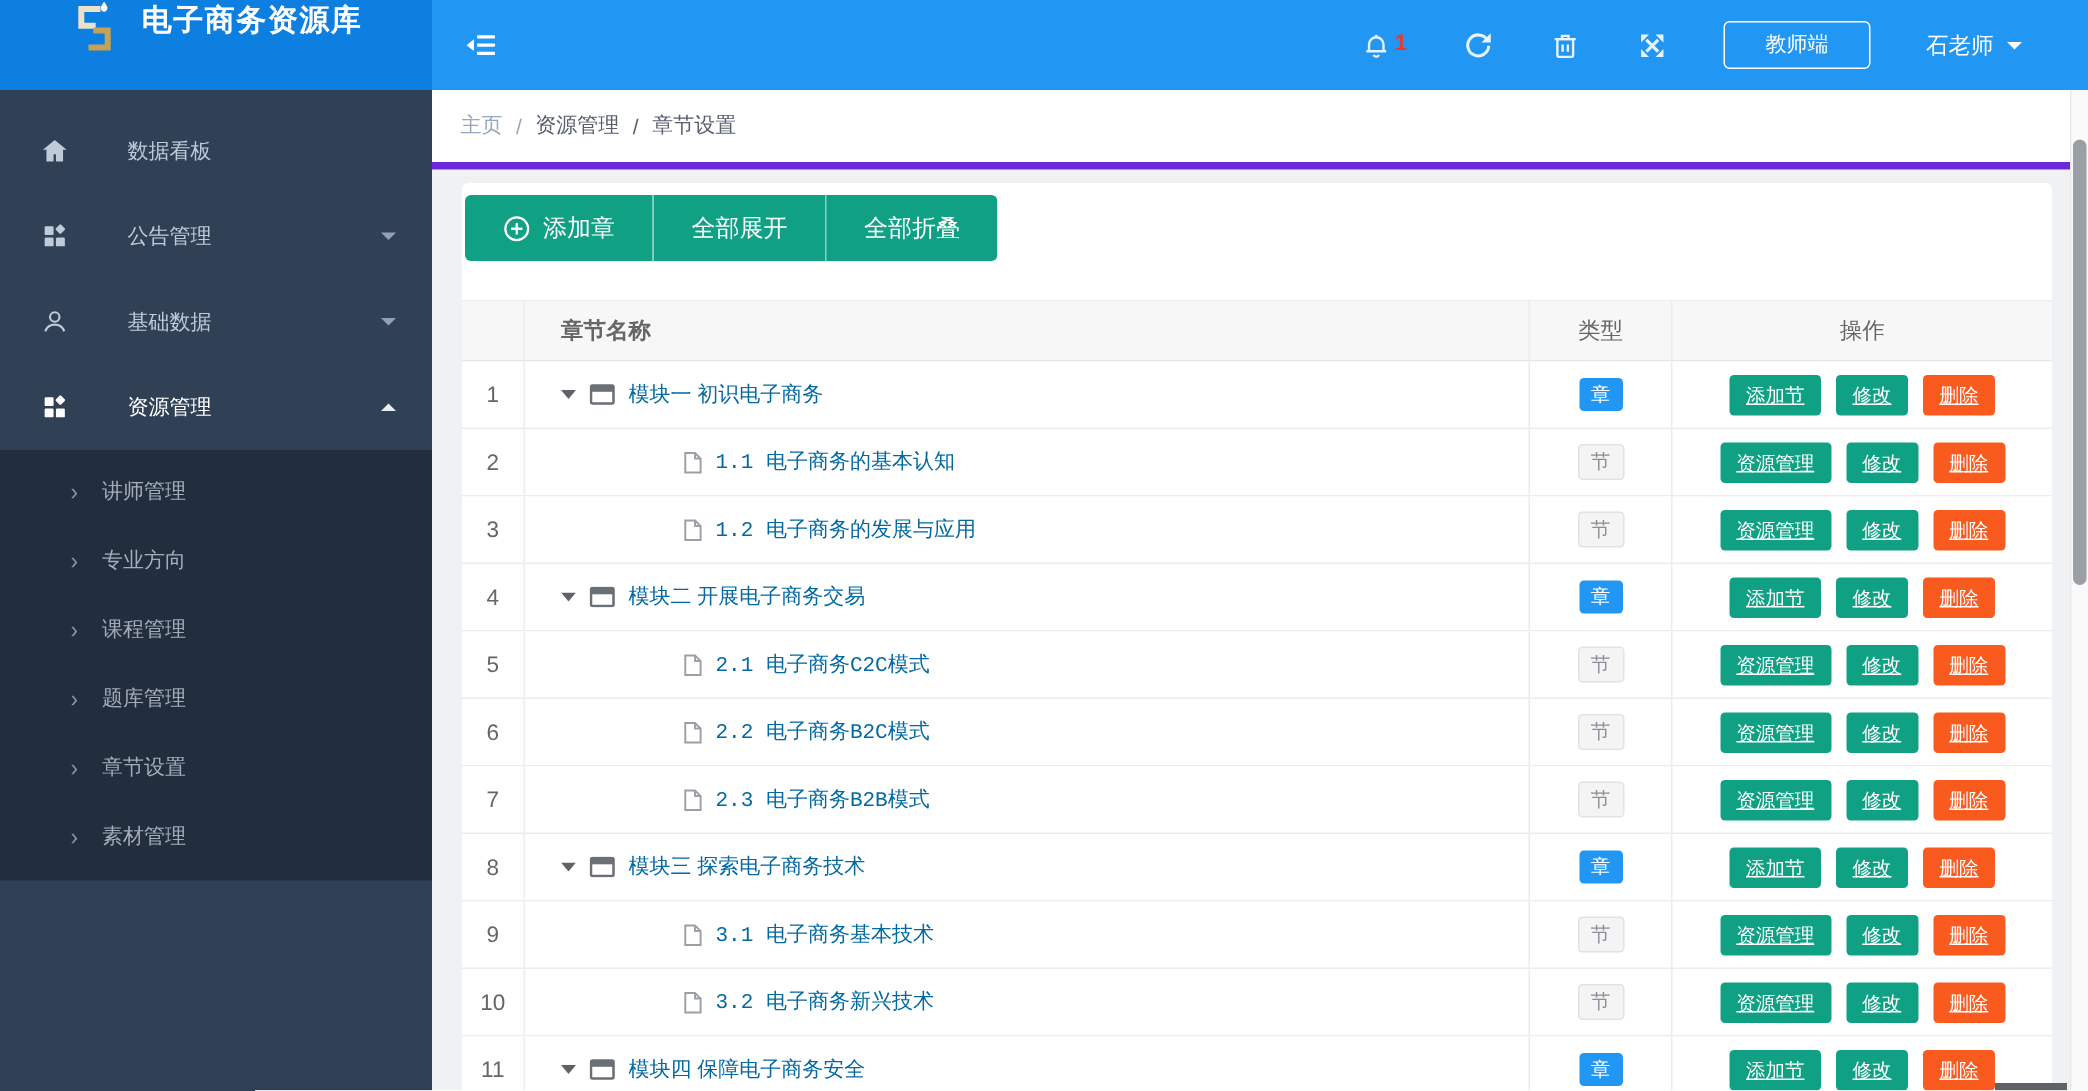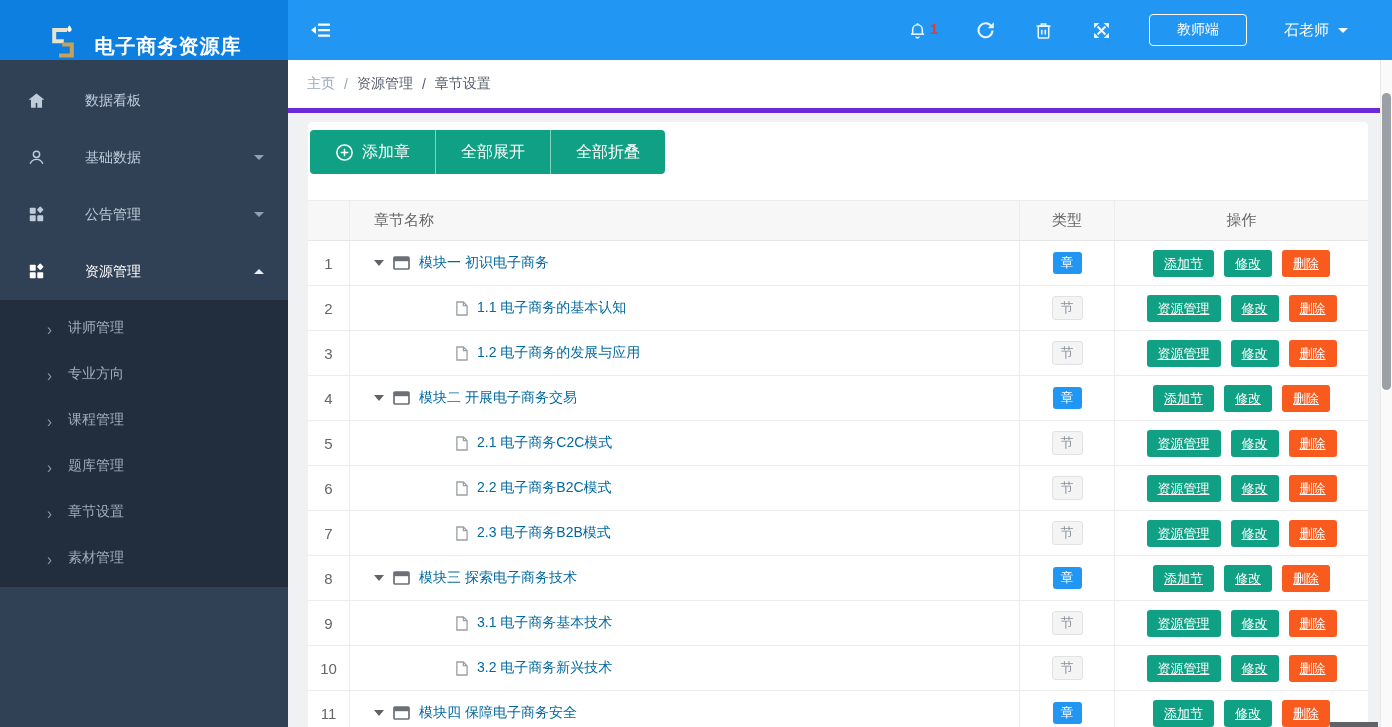--- a/index.html
+++ b/index.html
@@ -2,21 +2,21 @@
 <html style="--header-blue: #2196f3; --logo-blue: #0d7fe0; --sidebar-bg: #304156; --submenu-bg: #222e3e; --content-bg: #f0f1f3; --teal: #10a185; --danger-orange: #f95a1e; --chapter-blue: #2196f3; --notification-red: #e8392f;"><head>
 <meta charset="utf-8">
 <style>
   * { box-sizing: border-box; margin: 0; padding: 0; }
   html,body { width:1392px; height:727px; overflow:hidden; }
   body { font-family:"Liberation Sans","DejaVu Sans",sans-serif; }
   .app { position:relative; width:1392px; height:727px; background:var(--content-bg,#f0f1f3); overflow:hidden; }
 
   
   .sidebar { position:absolute; left:0; top:0; width:288px; height:727px; background:var(--sidebar-bg,#304156); z-index:3; }
-  .logo { height:60px; background:var(--logo-blue,#0d7fe0); display:flex; align-items:flex-end; justify-content:center; gap:16px; }
+  .logo { height:60px; background:var(--logo-blue,#0d7fe0); display:flex; align-items:flex-start; justify-content:center; gap:16px; }
   .logo-title { color:#fff; font-size:20px; font-weight:bold; letter-spacing:1px; }
   .menu { padding-top:12px; }
   .menu-item { height:57px; display:flex; align-items:center; padding:0 24px 0 27px; color:#bfcbd9; font-size:14px; cursor:pointer; }
   .menu-item .mi-icon { width:19px; height:19px; margin-right:15px; flex:none; }
   .menu-item .mi-label { flex:1;margin-left:24px; }
   .menu-item.active { color:#ffffff; }
   .caret { width:0; height:0; border-left:5px solid transparent; border-right:5px solid transparent; }
   .caret-down { border-top:5px solid #93a0b3; }
   .caret-up { border-bottom:5px solid #e8edf4; }
   .caret-down-white { border-top:5px solid #fff; }
@@ -50,22 +50,22 @@
   .tbtn .plus-ic { width:19px; height:19px; display:block; }
 
   .table { margin-top:26px; border-top:1px solid #ececec; }
   .thead, .trow { display:flex; align-items:stretch; }
   .thead { height:40px; background:#f7f7f7; color:#666; font-size:15px; border-bottom:1px solid #e6e6e6; }
   .trow { height:45px; border-bottom:1px solid #ececec; color:#5a5e66; font-size:14px; background:#fff; }
   .cell-index { width:42px; flex:none; display:flex; align-items:center; justify-content:center; border-right:1px solid #ececec; color:#666; font-size:15px; }
   .cell-name { flex:1; display:flex; align-items:center; padding-left:24px; border-right:1px solid #ececec; gap:9px; }
   .cell-type { width:95px; flex:none; display:flex; align-items:center; justify-content:center; border-right:1px solid #ececec; }
   .cell-actions { width:253px; flex:none; display:flex; align-items:center; justify-content:center; gap:10px; }
-  .thead .cell-name { color:#666; }
-  .trow.section .cell-name { padding-left:105px; }
+  .thead .cell-name { color:#666;font-weight:bold; }
+  .trow.section .cell-name { padding-left:105px;font-family:Liberation Mono, monospace; }
   .tree-caret { width:10px; height:6px; flex:none; cursor:pointer; }
   .win-icon { width:17px; height:14px; flex:none; }
   .file-icon { width:13px; height:15px; flex:none; }
   .row-name { color:#0369a1; }
 
   .badge { font-size:13px; padding:3px 8px; border-radius:3px; line-height:1.2; }
   .badge-blue { background:var(--chapter-blue,#2196f3); color:#fff; }
   .badge-plain { background:#f4f4f5; color:#8a8f99; border:1px solid #e2e2e2; }
 
   .row-btn { border:none; color:#fff; font-size:13px; padding:7px 11px; border-radius:3px; cursor:pointer; font-family:inherit; line-height:1;text-decoration:underline; }
@@ -91,37 +91,37 @@
       </svg>
       <span class="logo-title">电子商务资源库</span>
     </div>
 
     <nav class="menu">
       <div class="menu-item">
         <svg class="mi-icon" viewBox="0 0 24 24" fill="#bfcbd9">
           <path d="M12 3 2 11.2h3V21h6v-6h2v6h6v-9.8h3z"></path>
         </svg>
         <span class="mi-label">数据看板</span>
-      </div>
-      <div class="menu-item">
-        <svg class="mi-icon" viewBox="0 0 24 24" fill="none" stroke="#bfcbd9" stroke-width="1.8">
-          <circle cx="12" cy="8" r="4"></circle>
-            <path d="M4 20c1.6-4.2 5-5.6 8-5.6s6.4 1.4 8 5.6"></path>
-        </svg>
-        <span class="mi-label">基础数据</span>
-        <span class="caret caret-down"></span>
       </div>
       <div class="menu-item">
         <svg class="mi-icon" viewBox="0 0 24 24" fill="#bfcbd9">
           <rect x="3.5" y="3.5" width="7.5" height="7.5" rx="1"></rect>
           <rect x="3.5" y="13" width="7.5" height="7.5" rx="1"></rect>
           <rect x="13" y="13" width="7.5" height="7.5" rx="1"></rect>
           <rect x="13.6" y="2.9" width="6.2" height="6.2" rx="1" transform="rotate(45 16.7 6)"></rect>
         </svg>
         <span class="mi-label">公告管理</span>
+        <span class="caret caret-down"></span>
+      </div>
+      <div class="menu-item">
+        <svg class="mi-icon" viewBox="0 0 24 24" fill="none" stroke="#bfcbd9" stroke-width="1.8">
+          <circle cx="12" cy="8" r="4"></circle>
+            <path d="M4 20c1.6-4.2 5-5.6 8-5.6s6.4 1.4 8 5.6"></path>
+        </svg>
+        <span class="mi-label">基础数据</span>
         <span class="caret caret-down"></span>
       </div>
       <div class="menu-item active">
         <svg class="mi-icon" viewBox="0 0 24 24" fill="#ffffff">
           <rect x="3.5" y="3.5" width="7.5" height="7.5" rx="1"></rect>
           <rect x="3.5" y="13" width="7.5" height="7.5" rx="1"></rect>
           <rect x="13" y="13" width="7.5" height="7.5" rx="1"></rect>
           <rect x="13.6" y="2.9" width="6.2" height="6.2" rx="1" transform="rotate(45 16.7 6)"></rect>
         </svg>
         <span class="mi-label">资源管理</span>

